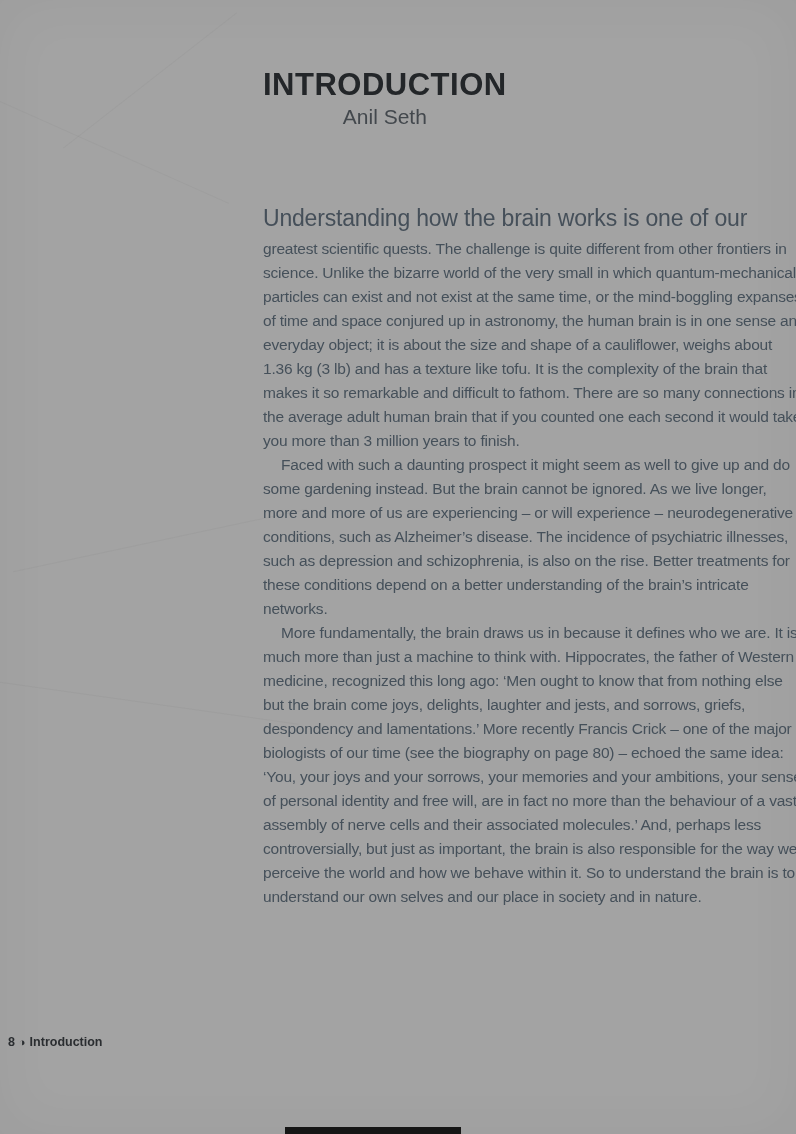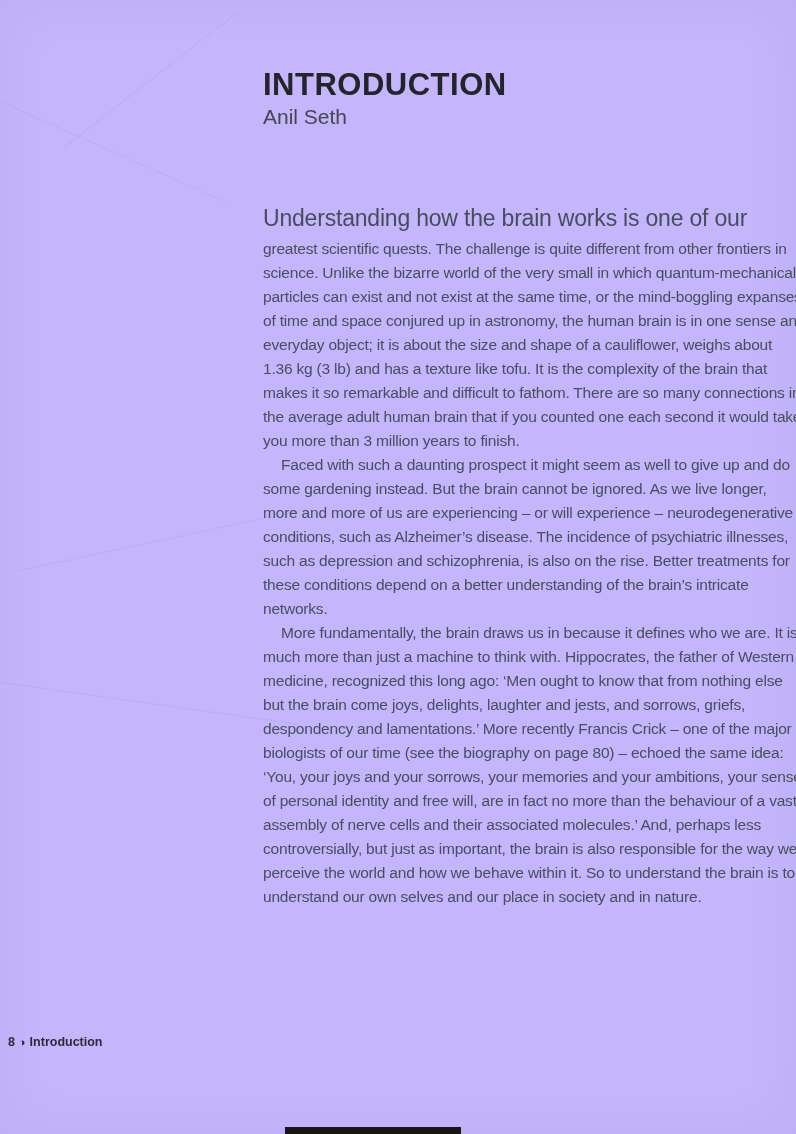--- a/index.html
+++ b/index.html
@@ -4,21 +4,21 @@
 <style>
   html, body {
     margin: 0;
     padding: 0;
     background: #e8e7e4;
   }
   .page {
     position: relative;
     width: 796px;
     height: 1134px;
-    background: #c4b5fd;
+    background: #a3a3a3;
     overflow: hidden;
     font-family: "Liberation Sans", "DejaVu Sans", sans-serif;
     box-shadow: inset 0 0 60px rgba(0,0,0,0.04);
   }
   
   .scratch {
     position: absolute;
     background: rgba(120,120,118,0.10);
     height: 1px;
     pointer-events: none;
@@ -40,20 +40,21 @@
     letter-spacing: 0.5px;
     color: #232629;
     line-height: 1.1;
   }
   .author {
     margin: 2px 0 0 0;
     font-size: 21px;
     font-weight: 400;
     color: #43484d;
     line-height: 1.2;
+    text-align: center;
   }
 
   .article {
     position: absolute;
     left: 263px;
     top: 203px;
     width: 540px;
     color: #45505a;
   }
   .lead {

